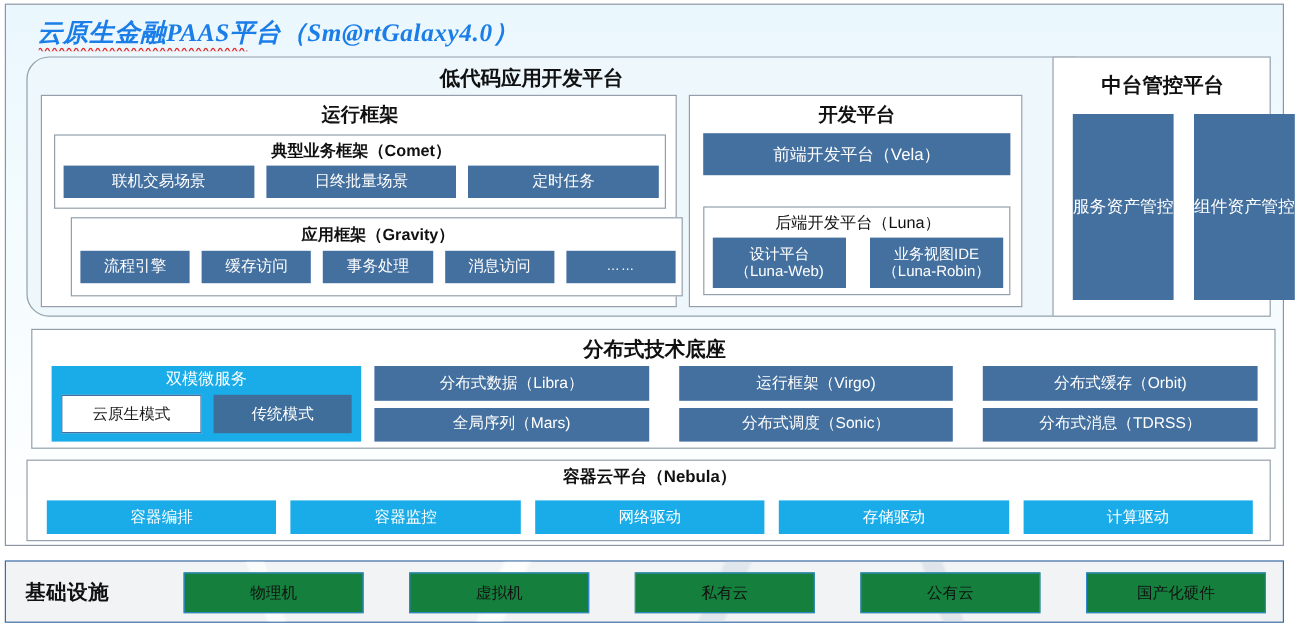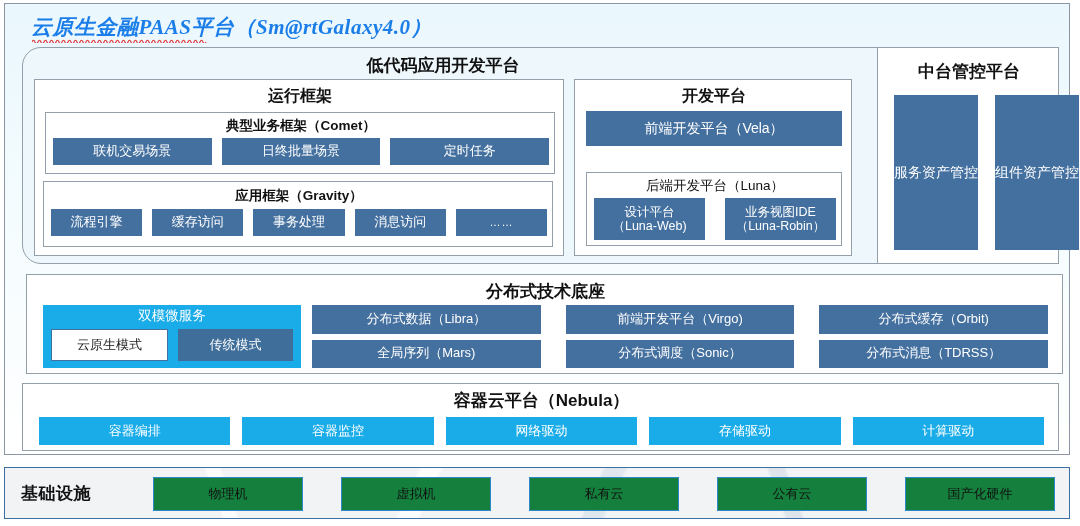--- a/index.html
+++ b/index.html
@@ -76,39 +76,39 @@
   }
 
   
   .lowcode{position:absolute;left:17px;top:43px;width:892px;height:217px;border-radius:19px;}
   .lowcode > .hdr{position:absolute;left:0;top:6px;width:840px;font-size:17px;}
 
   .runtime{position:absolute;left:11px;top:31px;width:530px;height:177px;}
   .runtime > .hdr{position:absolute;left:0;top:6px;width:530px;font-size:16px;}
   .comet{position:absolute;left:10px;top:32px;width:510px;height:62px;}
   .comet > .hdr{position:absolute;left:0;top:4px;width:510px;font-size:13.5px;font-weight:bold;}
-  .gravity{position:absolute;left:8px;top:101px;width:510px;height:66px;}
+  .gravity{position:absolute;left:24px;top:101px;width:510px;height:66px;}
   .gravity > .hdr{position:absolute;left:0;top:5px;width:510px;font-size:13.5px;font-weight:bold;}
 
   .devplat{position:absolute;left:551px;top:31px;width:278px;height:177px;}
   .devplat > .hdr{position:absolute;left:0;top:6px;width:278px;font-size:16px;}
   .luna{position:absolute;left:11px;top:92px;width:256px;height:74px;}
   .luna > .hdr{position:absolute;left:0;top:4px;width:256px;font-size:13.5px;font-weight:normal;}
 
   
   .midplat{position:absolute;left:872px;top:43px;width:182px;height:217px;}
   .midplat > .hdr{position:absolute;left:0;top:12px;width:182px;font-size:17px;}
 
   
   .distbase{position:absolute;left:21px;top:270px;width:1037px;height:100px;}
   .distbase > .hdr{position:absolute;left:0;top:5px;width:1037px;font-size:17px;}
 
   
   .container-cloud{position:absolute;left:17px;top:379px;width:1037px;height:68px;}
-  .container-cloud > .hdr{position:absolute;left:0;top:5px;width:1037px;font-size:17px;}
+  .container-cloud > .hdr{position:absolute;left:0;top:5px;width:1037px;font-size:14px;}
 
   
   .infra{
     position:absolute;left:4px;top:467px;width:1066px;height:52px;
     box-sizing:border-box;
     border:1.4px solid #3a6ea5;
     background:#f1f3f5;
     overflow:hidden;
   }
   .infra-texture{
@@ -214,21 +214,21 @@
           <div class="chip" style="flex:1;background:#3E6E99;">传统模式</div>
         </div>
       </div>
 
       <div style="position:absolute;left:285px;top:30px;width:736px;height:63px;display:flex;gap:25px;">
         <div style="flex:1;display:flex;flex-direction:column;gap:6px;">
           <div class="chip" style="flex:1">分布式数据（Libra）</div>
           <div class="chip" style="flex:1">全局序列（Mars)</div>
         </div>
         <div style="flex:1;display:flex;flex-direction:column;gap:6px;">
-          <div class="chip" style="flex:1">前端开发平台（Virgo)</div>
+          <div class="chip" style="flex:1">运行框架（Virgo)</div>
           <div class="chip" style="flex:1">分布式调度（Sonic）</div>
         </div>
         <div style="flex:1;display:flex;flex-direction:column;gap:6px;">
           <div class="chip" style="flex:1">分布式缓存（Orbit)</div>
           <div class="chip" style="flex:1">分布式消息（TDRSS）</div>
         </div>
       </div>
     </div>
 
     <div class="container-cloud panel-white">

